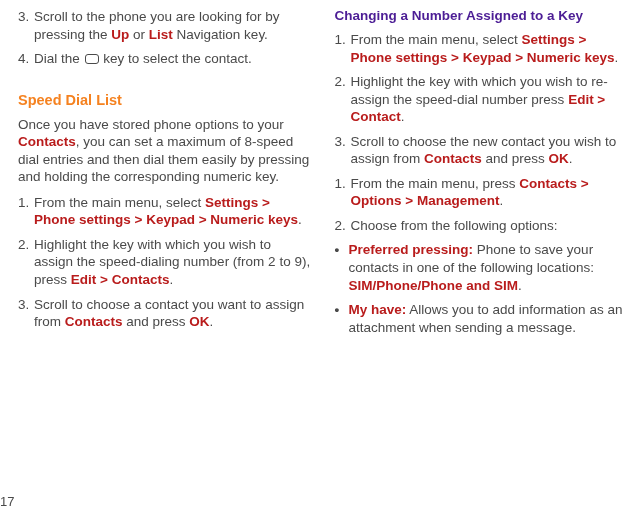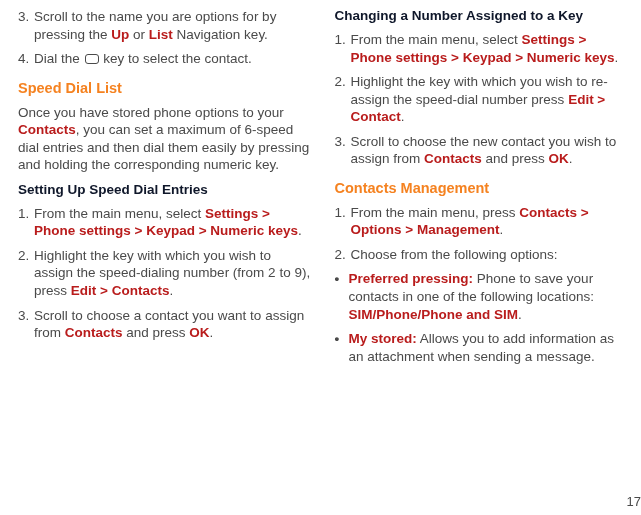--- a/index.html
+++ b/index.html
@@ -44,25 +44,25 @@
     }
     .para {
       font-size: 13.5px;
       line-height: 1.3;
       margin-bottom: 8px;
     }
     .h-orange {
       color: #f58220;
       font-weight: bold;
       font-size: 14.5px;
-      margin-top: 12px;
+      margin-top: 24px;
       margin-bottom: 8px;
     }
     .h-blue {
-      color: #0f172a;
+      color: #4c1d95;
       font-weight: bold;
       font-size: 13.5px;
       margin-top: 6px;
       margin-bottom: 8px;
     }
     .b { font-weight: bold; color: #b91c1c; }
     .key-icon {
       display: inline-block;
       width: 14px;
       height: 10px;
@@ -71,49 +71,48 @@
       vertical-align: middle;
       margin: 0 1px;
       position: relative;
       top: -1px;
     }
     .page-num {
       position: absolute;
       bottom: 6px;
       left: 0;
       width: 100%;
-      text-align: right;
+      text-align: left;
       font-size: 13px;
       color: #4a4a4a;
     }
   </style>
 </head>
 <body>
 
 <div class="columns">
   <div class="col">
     <div class="list-item">
       <span class="list-num">3.</span>
       <span class="list-text">
-        <span>Scroll to the name you are options for by pressing the </span><span class="b">Up</span><span> or </span><span class="b">List</span><span> Navigation key.</span>
+        <span>Scroll to the phone you are looking for by pressing the </span><span class="b">Up</span><span> or </span><span class="b">List</span><span> Navigation key.</span>
       </span>
     </div>
     <div class="list-item">
       <span class="list-num">4.</span>
       <span class="list-text">
         <span>Dial the </span><span class="key-icon"></span><span> key to select the contact.</span>
       </span>
     </div>
 
     <div class="h-orange">Speed Dial List</div>
     <div class="para">
-      <span>Once you have stored phone options to your </span><span class="b">Contacts</span><span>, you can set a maximum of 6-speed dial entries and then dial them easily by pressing and holding the corresponding numeric key.</span>
+      <span>Once you have stored phone options to your </span><span class="b">Contacts</span><span>, you can set a maximum of 8-speed dial entries and then dial them easily by pressing and holding the corresponding numeric key.</span>
     </div>
 
-    <div class="h-blue">Setting Up Speed Dial Entries</div>
 
     <div class="list-item">
       <span class="list-num">1.</span>
       <span class="list-text">
         <span>From the main menu, select </span><span class="b">Settings &gt; Phone settings &gt; Keypad &gt; Numeric keys</span><span>.</span>
       </span>
     </div>
     <div class="list-item">
       <span class="list-num">2.</span>
       <span class="list-text">
@@ -143,21 +142,20 @@
         <span>Highlight the key with which you wish to re-assign the speed-dial number press </span><span class="b">Edit &gt; Contact</span><span>.</span>
       </span>
     </div>
     <div class="list-item">
       <span class="list-num">3.</span>
       <span class="list-text">
         <span>Scroll to choose the new contact you wish to assign from </span><span class="b">Contacts</span><span> and press </span><span class="b">OK</span><span>.</span>
       </span>
     </div>
 
-    <div class="h-orange">Contacts Management</div>
 
     <div class="list-item">
       <span class="list-num">1.</span>
       <span class="list-text">
         <span>From the main menu, press </span><span class="b">Contacts &gt; Options &gt; Management</span><span>.</span>
       </span>
     </div>
     <div class="list-item">
       <span class="list-num">2.</span>
       <span class="list-text">Choose from the following options:</span>
@@ -165,19 +163,19 @@
 
     <div class="bullet-item">
       <span class="bullet-mark">•</span>
       <span class="list-text">
         <span class="b">Preferred pressing:</span><span> Phone to save your contacts in one of the following locations: </span><span class="b">SIM/Phone/Phone and SIM</span><span>.</span>
       </span>
     </div>
     <div class="bullet-item">
       <span class="bullet-mark">•</span>
       <span class="list-text">
-        <span class="b">My stored:</span><span> Allows you to add information as an attachment when sending a message.</span>
+        <span class="b">My have:</span><span> Allows you to add information as an attachment when sending a message.</span>
       </span>
     </div>
   </div>
 </div>
 
 <div class="page-num">17</div>
 
 </body></html>

